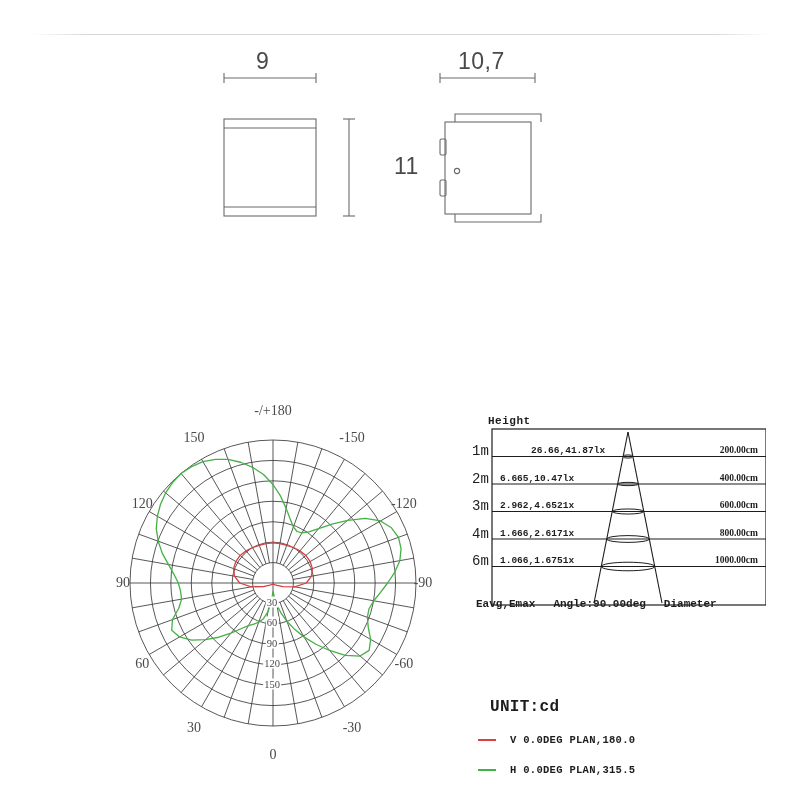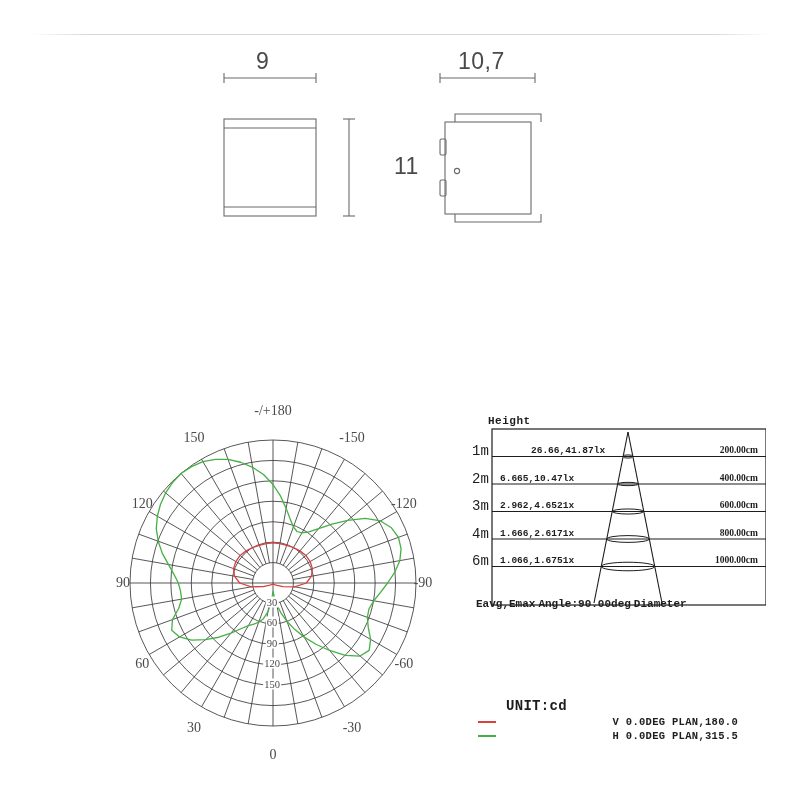--- a/index.html
+++ b/index.html
@@ -49,30 +49,30 @@
     font-family:"Liberation Mono",monospace;color:#1d1d1d;white-space:nowrap;
   }
   .tbl-cell-right{
     position:absolute;font-size:9.5px;font-weight:bold;text-align:right;
     font-family:Liberation Serif, serif;color:#1d1d1d;white-space:nowrap;
   }
   #tbl-footer{
     position:absolute;left:476px;top:598px;width:300px;
     font-size:11px;font-weight:bold;
     font-family:"Liberation Mono",monospace;color:#1d1d1d;
-    display:flex;gap:3px;
+    display:flex;gap:18px;
   }
 
   
   #legend{position:absolute;left:478px;top:698px;width:260px;}
   #legend .unit{
-    font-size:14px;font-weight:bold;margin-left:28px;
+    font-size:16px;font-weight:bold;margin-left:12px;
     font-family:"Liberation Mono",monospace;color:#1d1d1d;letter-spacing:.3px;
   }
-  #legend .lrow{display:flex;align-items:center;gap:14px;margin-top:2px;justify-content:space-between;}
+  #legend .lrow{display:flex;align-items:center;gap:14px;margin-top:18px;}
   #legend .swatch{display:inline-block;width:18px;height:2px;flex:0 0 18px;}
   #legend .ltext{
     font-size:10.5px;font-weight:bold;
     font-family:"Liberation Mono",monospace;color:#1d1d1d;letter-spacing:.3px;
     white-space:nowrap;
   }
 </style>
 </head>
 <body>
 

